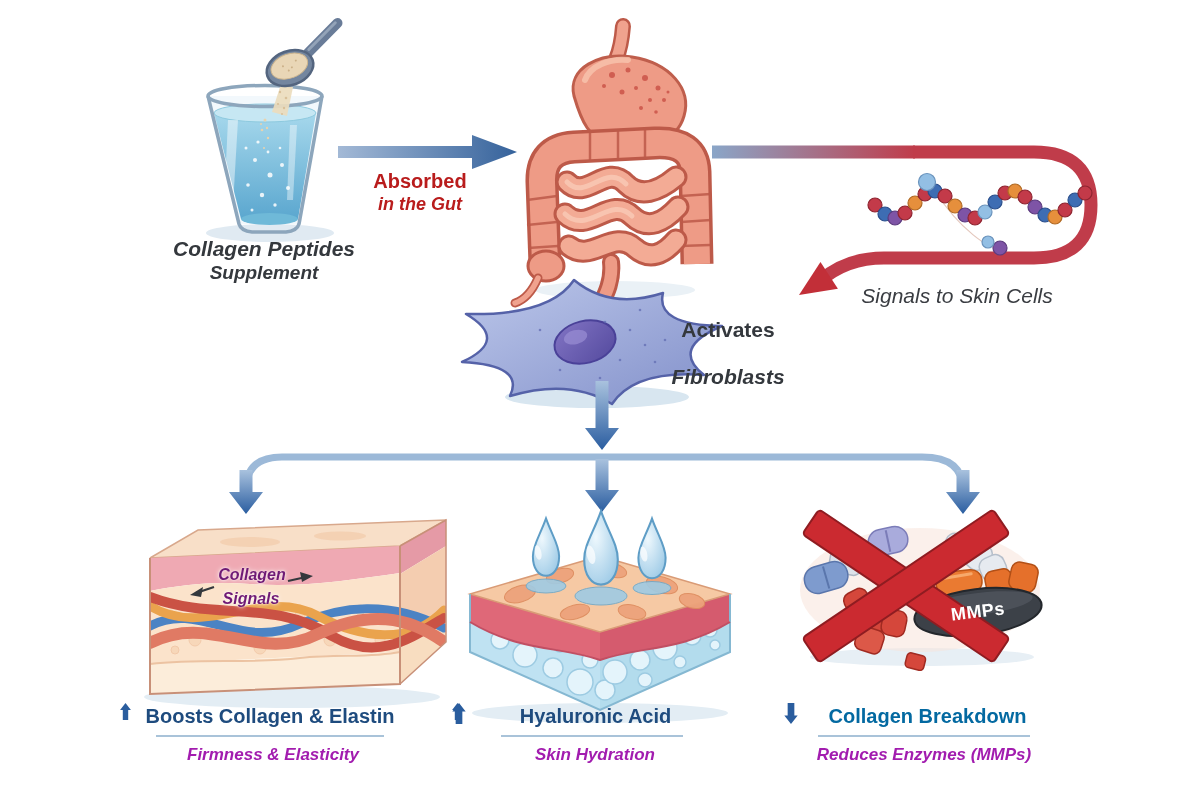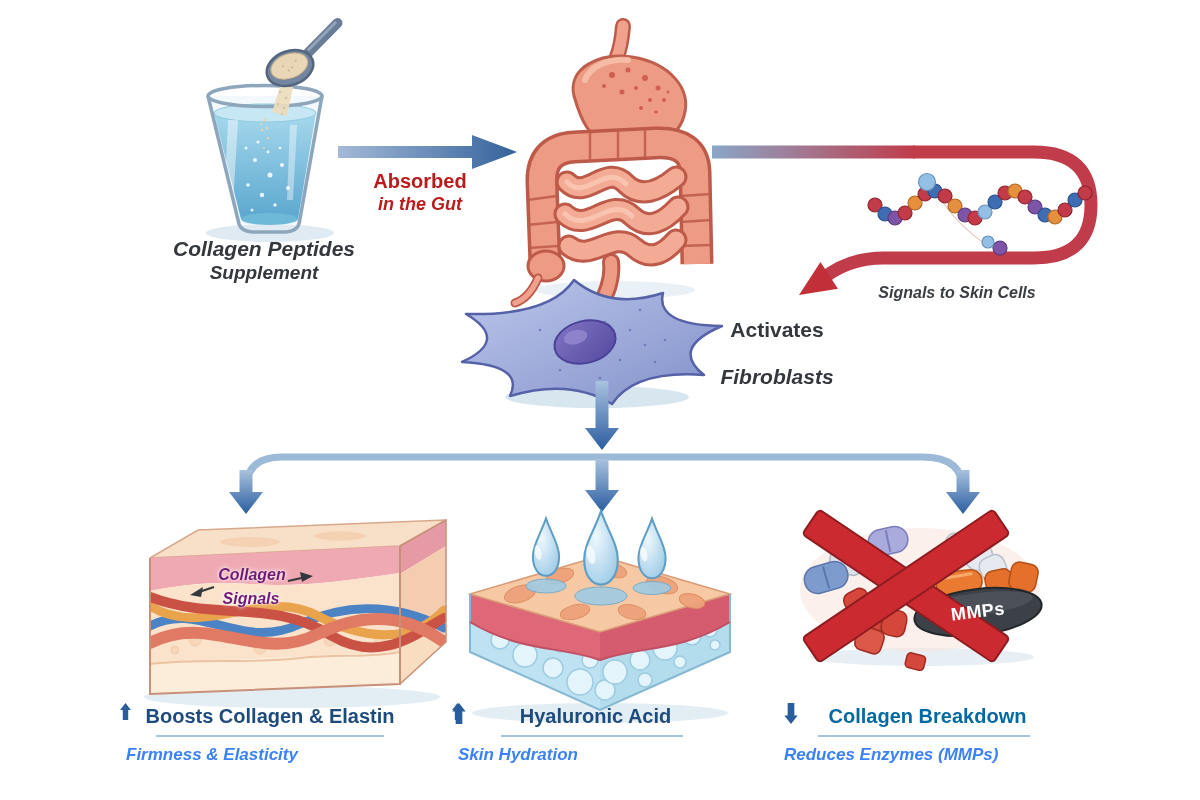--- a/index.html
+++ b/index.html
@@ -10,33 +10,33 @@
   }
   .stage svg{position:absolute;left:0;top:0;}
   .lbl{position:absolute;transform:translateX(-50%);text-align:center;white-space:nowrap;line-height:1.18;}
   .blue{color:#b91c1c;}
   .dark{color:#34383d;}
   .cap1{font-size:21px;font-weight:700;}
   .cap2{font-size:19px;font-weight:600;}
   .absorb1{font-size:20px;font-weight:700;}
   .absorb2{font-size:18px;font-style:italic;font-weight:600;}
   .pept{font-size:19px;font-weight:700;font-style:italic;}
-  .signal{font-size:16px;font-style:italic;font-weight:700;color:#3a3d42;}
+  .signal{font-size:21px;font-style:italic;font-weight:400;color:#3a3d42;}
   .act1{font-size:21px;font-weight:700;}
   .act2{font-size:21px;font-weight:700;font-style:italic;margin-top:22px;}
   .inner-label{
     position:absolute;transform:translateX(-50%);font-size:16px;font-weight:700;font-style:italic;color:#701a75;
     text-shadow:0 0 5px rgba(255,255,255,.95),0 0 2px rgba(255,255,255,.95);white-space:nowrap;
   }
   .outcome{position:absolute;top:703px;text-align:center;}
   .outcome-headline{display:flex;align-items:center;justify-content:center;gap:7px;font-size:20px;font-weight:700;line-height:26px;}
   .outcome-headline.hl-blue{color:#1e4b7e;}
   .outcome-headline.hl-dark{color:#0369a1;justify-content:center;}
   .outcome-divider{height:2px;background:#a9c3d9;margin:6px auto 7px auto;}
-  .outcome-subline{display:flex;align-items:center;justify-content:flex-start;gap:6px;font-size:17px;font-style:italic;font-weight:600;color:#3b82f6;line-height:22px;}
+  .outcome-subline{display:flex;align-items:center;justify-content:center;gap:6px;font-size:17px;font-style:italic;font-weight:600;color:#a21caf;line-height:22px;}
   .arrow-icon{display:inline-flex;align-items:center;}
   .mmp-badge{
     position:absolute;left:978px;top:612px;transform:translate(-50%,-50%) rotate(-7deg);
     color:#ffffff;font-size:18px;font-weight:700;letter-spacing:.5px;
   }
 </style>
 </head>
 <body>
 
 <div class="stage">
@@ -415,21 +415,21 @@
   </div>
 
   <div class="lbl blue" style="left:420px;top:170px;">
     <div class="absorb1">Absorbed</div>
     <div class="absorb2">in the Gut</div>
   </div>
 
 
   <div class="lbl signal" style="left:957px;top:284px;">Signals to Skin Cells</div>
 
-  <div class="lbl dark" style="left:777px;top:318px;">
+  <div class="lbl dark" style="left:728px;top:318px;">
     <div class="act1">Activates</div>
     <div class="act2">Fibroblasts</div>
   </div>
 
   <div class="inner-label" style="left:252px;top:566px;">Collagen</div>
   <div class="inner-label" style="left:251px;top:590px;">Signals</div>
 
   <div class="mmp-badge">MMPs</div>
 
   <div class="outcome" style="left:120px;width:300px;">

